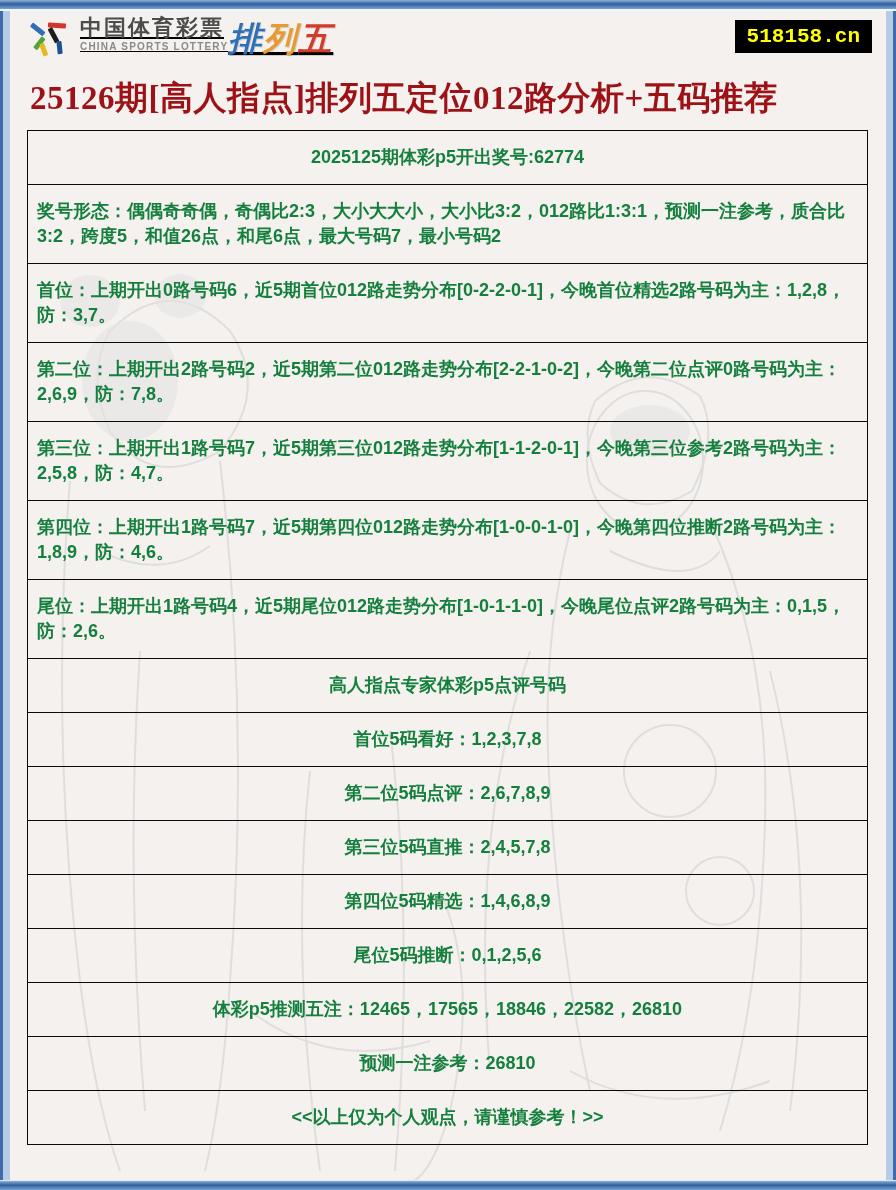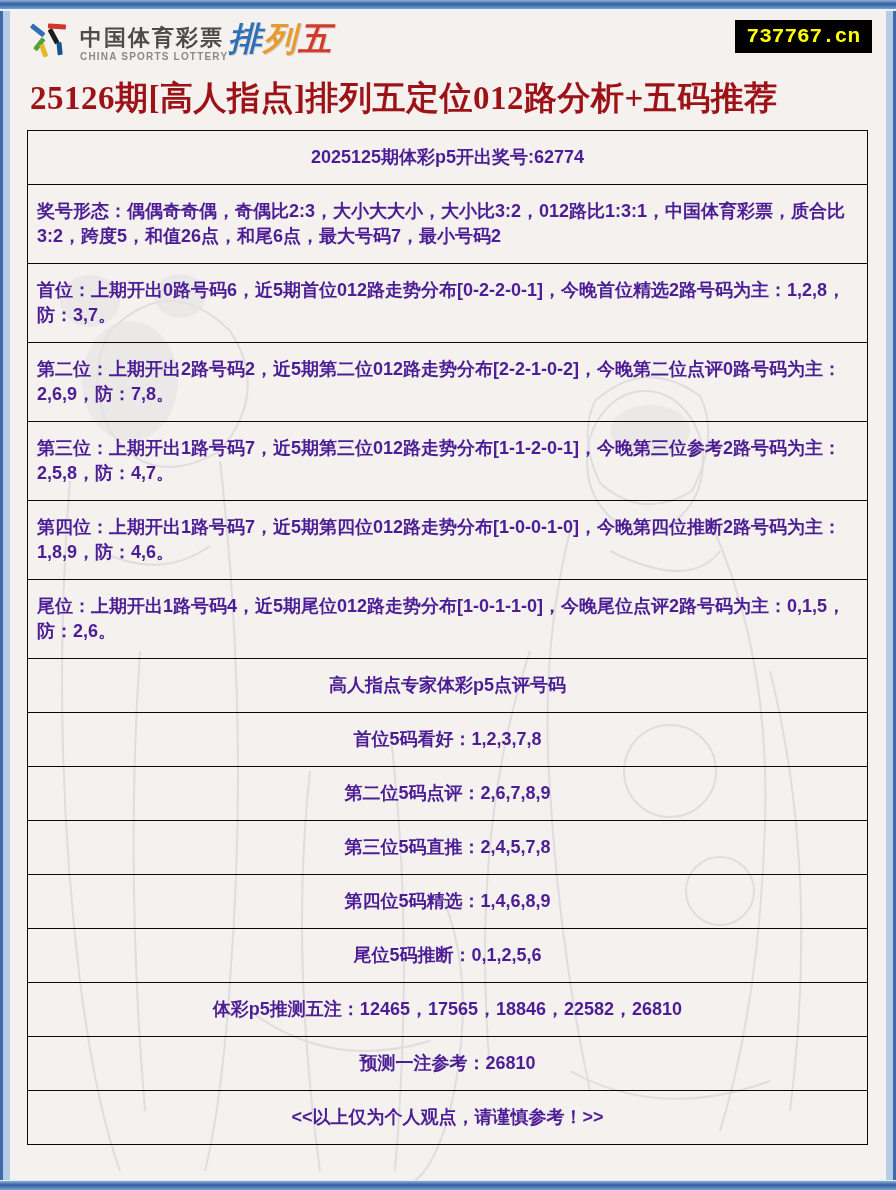--- a/index.html
+++ b/index.html
@@ -16,39 +16,39 @@
   .bar.bottom{bottom:0;border-top:1px solid #dfe9f5;}
   .side{position:absolute;top:0;bottom:0;width:7px;z-index:4;background:#b6cbe6;}
   .side.left{left:0;border-left:3px solid #3f6ca8;}
   .side.right{right:0;border-right:3px solid #3f6ca8;}
 
   .content{position:absolute;top:11px;left:10px;right:10px;bottom:9px;z-index:1;}
 
   
   .header{display:flex;justify-content:space-between;align-items:flex-start;
     padding:6px 6px 0 16px;height:52px;}
-  .logo{display:flex;align-items:flex-end;}
+  .logo{display:flex;align-items:flex-start;text-decoration:underline;}
   .logo-icon{width:46px;height:44px;margin-right:8px;}
   .logo-names{display:flex;flex-direction:column;line-height:1;}
   .logo-cn{font-size:22px;font-weight:bold;color:#4c4c4c;letter-spacing:2px;}
   .logo-en{font-size:10px;color:#8a8a8a;font-weight:bold;letter-spacing:1.2px;margin-top:3px;}
   .logo-product{font-size:33px;font-weight:bold;font-style:italic;
     letter-spacing:2px;text-shadow:1px 1px 0 rgba(0,0,0,0.15);}
   .badge{background:#000;color:#ffff00;font-weight:bold;font-size:21px;
     padding:5px 12px;margin:3px 8px 0 0;font-family:"Liberation Mono","DejaVu Sans Mono",monospace;}
 
   
   .title{color:#9c1216;font-weight:bold;font-size:33px;line-height:1.2;
     font-family:"Liberation Serif","DejaVu Serif",serif;
     margin:10px 14px 12px 20px;letter-spacing:0.5px;}
 
   
   .table-wrap{position:relative;margin:0 18px 0 17px;z-index:2;}
   .row{border:1px solid #0a0a0a;margin-top:-1px;padding:14px 9px;
-    font-size:18px;font-weight:bold;color:#4c1d95;line-height:25px;
+    font-size:18px;font-weight:bold;color:#15803d;line-height:25px;
     background:transparent;}
   .row.center{text-align:center;}
   .row.left{text-align:left;}
 
   
   .watermark{position:absolute;left:0;top:120px;width:100%;height:1060px;
     z-index:0;pointer-events:none;opacity:0.55;}
 </style>
 </head>
 <body>
@@ -70,21 +70,21 @@
           <rect x="6" y="24" width="14" height="5" rx="1" fill="#52a33c" transform="rotate(-52 13 26)"></rect>
           <rect x="12" y="30" width="13" height="5" rx="1" fill="#e8b820" transform="rotate(70 18 32)"></rect>
           <rect x="28" y="28" width="13" height="5" rx="1" fill="#18528f" transform="rotate(84 34 30)"></rect>
         </svg>
         <div class="logo-names">
           <span class="logo-cn">中国体育彩票</span>
           <span class="logo-en">CHINA SPORTS LOTTERY</span>
         </div>
         <span class="logo-product"><span style="color: rgb(47, 111, 184);">排</span><span style="color: rgb(232, 154, 46);">列</span><span style="color: rgb(212, 58, 42);">五</span></span>
       </div>
-      <div class="badge">737767.cn</div>
+      <div class="badge">518158.cn</div>
     </div>
 
     <div class="title">25126期[高人指点]排列五定位012路分析+五码推荐</div>
 
     <svg class="watermark" viewBox="0 0 876 1060" preserveAspectRatio="none">
       <g fill="none" stroke="#cfcfcf" stroke-width="2">
         <ellipse cx="635" cy="330" rx="58" ry="70"></ellipse>
         <path d="M585 270 q50 -45 105 -5 q20 40 -8 95 q-50 30 -92 -8 q-22 -45 -5 -82"></path>
         <path d="M560 400 q-30 120 -20 260 q10 160 40 300"></path>
         <path d="M700 390 q60 130 55 300 q-5 180 -45 310"></path>
@@ -110,21 +110,21 @@
         <ellipse cx="170" cy="165" rx="26" ry="22"></ellipse>
         <ellipse cx="640" cy="300" rx="40" ry="26"></ellipse>
       </g>
     </svg>
 
     <div class="table-wrap">
         <div class="row center">
     <span>2025125期体彩p5开出奖号:62774</span>
   </div>
         <div class="row left">
-    <span>奖号形态：偶偶奇奇偶，奇偶比2:3，大小大大小，大小比3:2，012路比1:3:1，中国体育彩票，质合比3:2，跨度5，和值26点，和尾6点，最大号码7，最小号码2</span>
+    <span>奖号形态：偶偶奇奇偶，奇偶比2:3，大小大大小，大小比3:2，012路比1:3:1，预测一注参考，质合比3:2，跨度5，和值26点，和尾6点，最大号码7，最小号码2</span>
   </div>
         <div class="row left">
     <span>首位：上期开出0路号码6，近5期首位012路走势分布[0-2-2-0-1]，今晚首位精选2路号码为主：1,2,8，防：3,7。</span>
   </div>
         <div class="row left">
     <span>第二位：上期开出2路号码2，近5期第二位012路走势分布[2-2-1-0-2]，今晚第二位点评0路号码为主：2,6,9，防：7,8。</span>
   </div>
         <div class="row left">
     <span>第三位：上期开出1路号码7，近5期第三位012路走势分布[1-1-2-0-1]，今晚第三位参考2路号码为主：2,5,8，防：4,7。</span>
   </div>

